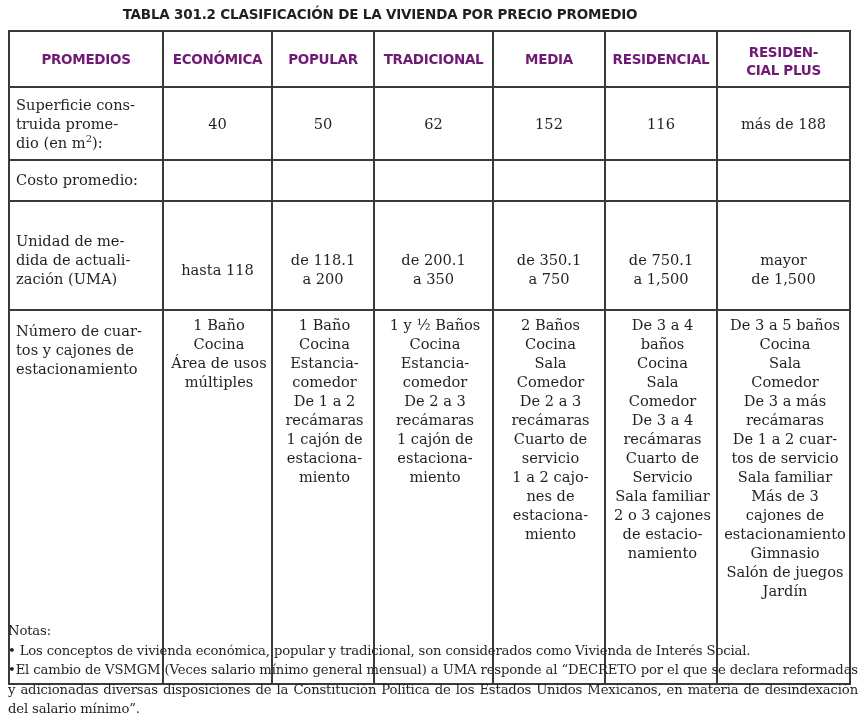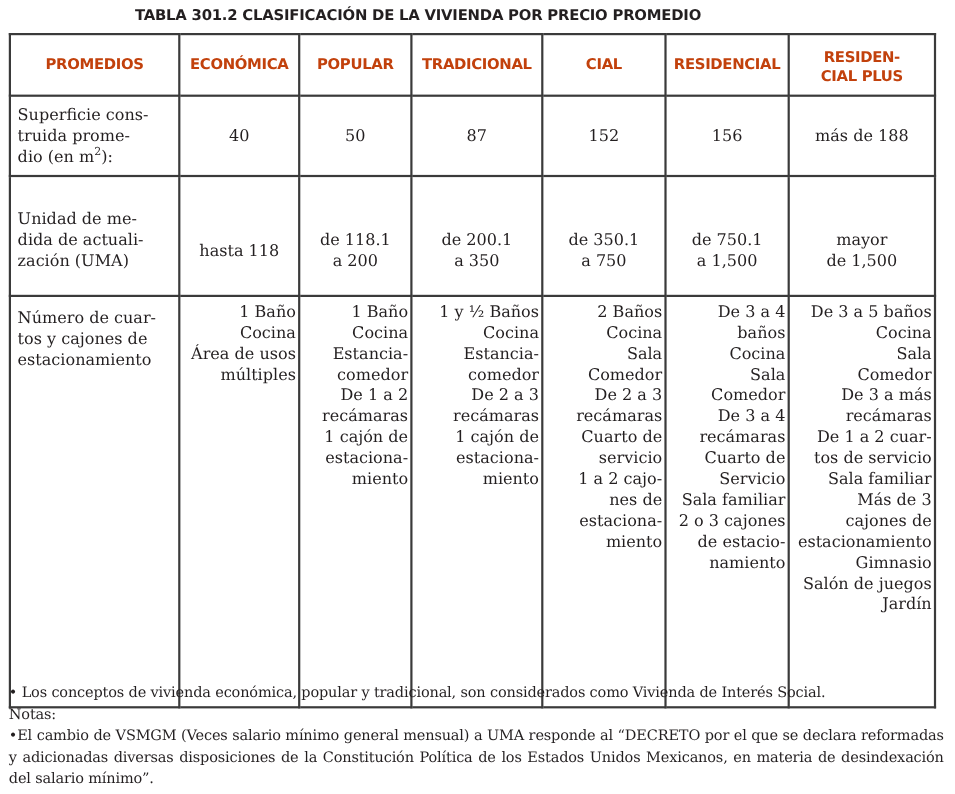--- a/index.html
+++ b/index.html
@@ -12,25 +12,25 @@
   table.main {
     position: absolute; left: 8px; top: 30px;
     border-collapse: collapse; table-layout: fixed;
     font-family: "DejaVu Serif", serif; font-size: 14.6px; line-height: 19px;
   }
   table.main td, table.main th {
     border: 2px solid #3a3a3a; padding: 0; vertical-align: middle;
   }
   th {
     font-family: "DejaVu Sans", sans-serif; font-weight: bold; font-size: 13.5px;
-    letter-spacing: -0.3px; line-height: 18px; text-align: center; color: #c2410c;
+    letter-spacing: -0.3px; line-height: 18px; text-align: center; color: #701a75;
   }
   td.lbl { text-align: left; padding-left: 6px !important; padding-right: 4px !important; border-radius: 18px; }
   td.ctr { text-align: center; margin-top: 24px; }
-  td.list { vertical-align: top !important; text-align: right; padding: 4px 2px 0 5px !important; white-space: pre-line; }
+  td.list { vertical-align: top !important; text-align: center; padding: 4px 2px 0 5px !important; white-space: pre-line; }
   td.lbl.top { vertical-align: top; padding-top: 10px !important; white-space: pre-line; }
   .lbl-text { white-space: pre-line; }
   tr.hdr { height: 56px; }
   tr.r1 { height: 73px; }
   tr.r2 { height: 41px; }
   tr.r3 { height: 109px; }
   tr.r4 { height: 374px; }
   td.r2lbl { vertical-align: bottom; padding-bottom: 2px !important; }
   td.r3lbl { vertical-align: top; padding-top: 7px !important; margin-top: 20px; }
   td.r3v { vertical-align: top; padding-top: 27px !important; white-space: pre-line; }
@@ -56,35 +56,44 @@
       <col style="width:112px">
       <col style="width:112px">
       <col style="width:133px">
   </colgroup>
   <tbody>
       <tr class="hdr">
     <th>PROMEDIOS</th>
     <th>ECONÓMICA</th>
     <th>POPULAR</th>
     <th>TRADICIONAL</th>
-    <th>CIAL</th>
+    <th>MEDIA</th>
     <th>RESIDENCIAL</th>
     <th style="white-space:pre-line; padding-top:4px;border-radius:14px;">RESIDEN-
 CIAL PLUS</th>
   </tr>
   <tr class="r1">
     <td class="lbl"><span class="lbl-text">Superficie cons-
 truida prome-
 dio (en m</span><sup>2</sup><span>):</span></td>
     <td class="ctr">40</td>
     <td class="ctr">50</td>
-    <td class="ctr">87</td>
+    <td class="ctr">62</td>
     <td class="ctr">152</td>
-    <td class="ctr">156</td>
+    <td class="ctr">116</td>
     <td class="ctr">más de 188</td>
+  </tr>
+  <tr class="r2">
+    <td class="lbl r2lbl">Costo promedio:</td>
+    <td class="ctr"></td>
+    <td class="ctr"></td>
+    <td class="ctr"></td>
+    <td class="ctr"></td>
+    <td class="ctr"></td>
+    <td class="ctr"></td>
   </tr>
   <tr class="r3">
     <td class="lbl r3lbl"><span class="lbl-text">Unidad de me-
 dida de actuali-
 zación (UMA)</span></td>
     <td class="ctr r3v">hasta 118</td>
     <td class="ctr r3v">de 118.1
 a 200</td>
     <td class="ctr r3v">de 200.1
 a 350</td>
@@ -159,16 +168,16 @@
 cajones de
 estacionamiento
 Gimnasio
 Salón de juegos
 Jardín</td>
   </tr>
 </tbody>
   </table>
 
 <div class="notes">
+  <p>Notas:</p>
   <p>• Los conceptos de vivienda económica, popular y tradicional, son considerados como Vivienda de Interés Social.</p>
-  <p>Notas:</p>
   <p style="text-align:justify;">•El cambio de VSMGM (Veces salario mínimo general mensual) a UMA responde al “DECRETO por el que se declara reformadas y adicionadas diversas disposiciones de la Constitución Política de los Estados Unidos Mexicanos, en materia de desindexación del salario mínimo”.</p>
 </div>
 
 </body></html>

